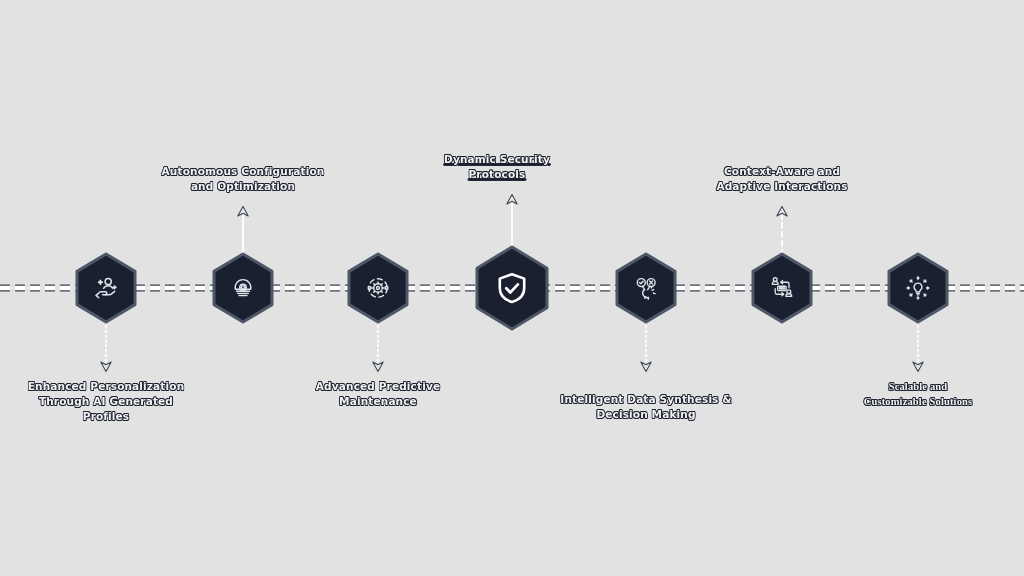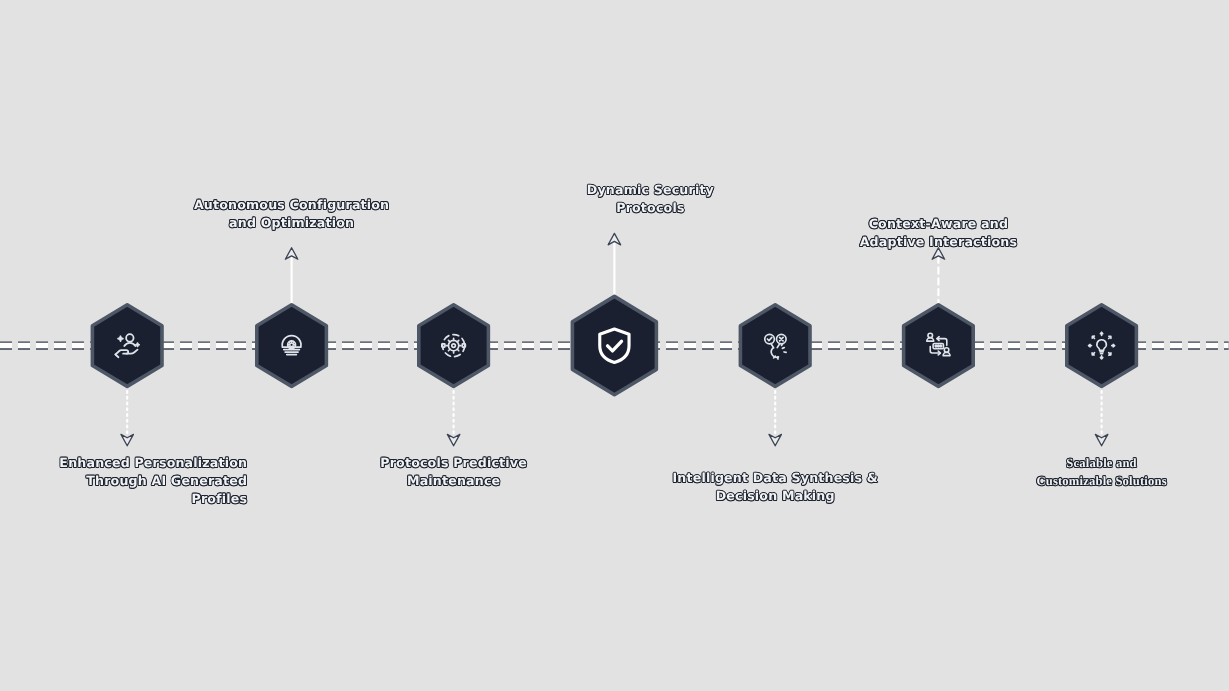--- a/index.html
+++ b/index.html
@@ -115,21 +115,21 @@
       <circle cx="15.2" cy="6.6" r="3.1"></circle>
       <path d="M10.6 13.3a5.4 5.4 0 0 1 9.2 0"></path>
       <path d="M7.4 5.2l.5 1.5 1.5.5-1.5.5-.5 1.5-.5-1.5L5.4 7.2l1.5-.5z"></path>
       <path d="M21.6 10.9l.35 1.05 1.05.35-1.05.35-.35 1.05-.35-1.05-1.05-.35 1.05-.35z"></path>
       <path d="M3.2 20.4l3.4-3.1a2 2 0 0 1 1.4-.55h4.3a1.5 1.5 0 0 1 0 3H9.6"></path>
       <path d="M12.3 19.75h3.6c1.2 0 2.2-.45 3.1-1.2l2.6-2.2"></path>
       <path d="M3.2 20.4l2.5 2.3"></path>
     </svg>
         </div>
       </div>
-      <div class="label below" style="left: 106px; width: 200px; margin-left: -100px; transform: none; top: 379px; text-align: right;">Enhanced Personalization
+      <div class="label below" style="left: 106px; width: 200px; margin-left: -100px; transform: none; top: 379px;">Enhanced Personalization
 Through AI Generated
 Profiles</div>
       <div class="connector" style="left: 243px; top: 205px;">
         <svg width="14" height="50" viewBox="0 0 14 50">
     <g stroke-linecap="round">
             <line x1="7" y1="50" x2="7" y2="10" stroke="#ffffff" stroke-width="1.8"></line>
             <path d="M7 1.5 L12.2 11 L7 8.2 L1.7999999999999998 11 Z" fill="#e9ebee" stroke="#3d4553" stroke-width="1.1" stroke-linejoin="round"></path>
           </g>
         </svg>
       </div>
@@ -171,21 +171,21 @@
       <circle cx="13" cy="13" r="9.2" stroke-dasharray="5 3.5"></circle>
       <circle cx="13" cy="13" r="4.3"></circle>
       <circle cx="13" cy="13" r="1.5"></circle>
       <path d="M13 8.7V6.9M13 19.1v-1.8M8.7 13H6.9M19.1 13h-1.8"></path>
       <path d="M9.95 9.95L8.7 8.7M17.3 17.3l-1.25-1.25M16.05 9.95L17.3 8.7M8.7 17.3l1.25-1.25"></path>
       <rect x="3.2" y="11.6" width="2.6" height="2.6" rx="0.4"></rect>
       <rect x="20.2" y="11.6" width="2.6" height="2.6" rx="0.4"></rect>
     </svg>
         </div>
       </div>
-      <div class="label below" style="left: 378px; width: 200px; margin-left: -100px; transform: none; top: 379px;">Protocols Predictive
+      <div class="label below" style="left: 378px; width: 200px; margin-left: -100px; transform: none; top: 379px;">Advanced Predictive
 Maintenance</div>
       <div class="connector" style="left: 512px; top: 193px;">
         <svg width="14" height="55" viewBox="0 0 14 55">
     <g stroke-linecap="round">
             <line x1="7" y1="55" x2="7" y2="10" stroke="#ffffff" stroke-width="1.8"></line>
             <path d="M7 1.5 L12.2 11 L7 8.2 L1.7999999999999998 11 Z" fill="#e9ebee" stroke="#3d4553" stroke-width="1.1" stroke-linejoin="round"></path>
           </g>
         </svg>
       </div>
       <div class="node" style="left: 512px; top: 288px; width: 74px; height: 86px;">
@@ -195,21 +195,21 @@
     </svg>
         </div>
         <div class="node-icon">
     <svg width="34" height="34" viewBox="0 0 34 34" fill="none">
       <path d="M17 3.2 L29.2 7.6 V17.1 c0 7.4 -5.1 11.9 -12.2 13.9
                C9.9 29 4.8 24.5 4.8 17.1 V7.6 Z" fill="none" stroke="#ffffff" stroke-width="2.6" stroke-linejoin="round"></path>
       <path d="M11.3 17.2 l4.1 4.2 7.5 -8" fill="none" stroke="#ffffff" stroke-width="2.8" stroke-linecap="round" stroke-linejoin="round"></path>
     </svg>
         </div>
       </div>
-      <div class="label above" style="left: 542px; width: 200px; margin-left: -100px; transform: none; top: 152px;">Dynamic Security
+      <div class="label above" style="left: 497px; width: 200px; margin-left: -100px; transform: none; top: 152px; text-decoration: underline;">Dynamic Security
 Protocols</div>
       <div class="connector" style="left: 646px; top: 321px;">
         <svg width="14" height="52" viewBox="0 0 14 52">
     <g stroke-linecap="round">
             <line x1="7" y1="0" x2="7" y2="42" stroke="#ffffff" stroke-width="1.8" stroke-dasharray="1.6 3.2"></line>
             <path d="M7 50.5 L12.2 41 L7 43.8 L1.7999999999999998 41 Z" fill="#e9ebee" stroke="#3d4553" stroke-width="1.1" stroke-linejoin="round"></path>
           </g>
         </svg>
       </div>
       <div class="node" style="left: 646px; top: 288px; width: 62px; height: 72px;">
@@ -257,21 +257,21 @@
       <circle cx="11" cy="13.4" r="0.75"></circle>
       <circle cx="13" cy="13.4" r="0.75"></circle>
       <circle cx="15" cy="13.4" r="0.75"></circle>
       <path d="M12 7.2h6.4a1.6 1.6 0 0 1 1.6 1.6v4"></path>
       <path d="M13.6 5.6L11.8 7.2l1.8 1.6"></path>
       <path d="M14.5 19.2H7.8a1.6 1.6 0 0 1-1.6-1.6v-3.9"></path>
       <path d="M12.9 20.8l1.8-1.6-1.8-1.6"></path>
     </svg>
         </div>
       </div>
-      <div class="label above" style="left: 782px; width: 200px; margin-left: -100px; transform: none; top: 180px;">Context-Aware and
+      <div class="label above" style="left: 782px; width: 200px; margin-left: -100px; transform: none; top: 164px;">Context-Aware and
 Adaptive Interactions</div>
       <div class="connector" style="left: 918px; top: 321px;">
         <svg width="14" height="52" viewBox="0 0 14 52">
     <g stroke-linecap="round">
             <line x1="7" y1="0" x2="7" y2="42" stroke="#ffffff" stroke-width="1.8" stroke-dasharray="1.6 3.2"></line>
             <path d="M7 50.5 L12.2 41 L7 43.8 L1.7999999999999998 41 Z" fill="#e9ebee" stroke="#3d4553" stroke-width="1.1" stroke-linejoin="round"></path>
           </g>
         </svg>
       </div>
       <div class="node" style="left: 918px; top: 288px; width: 62px; height: 72px;">

